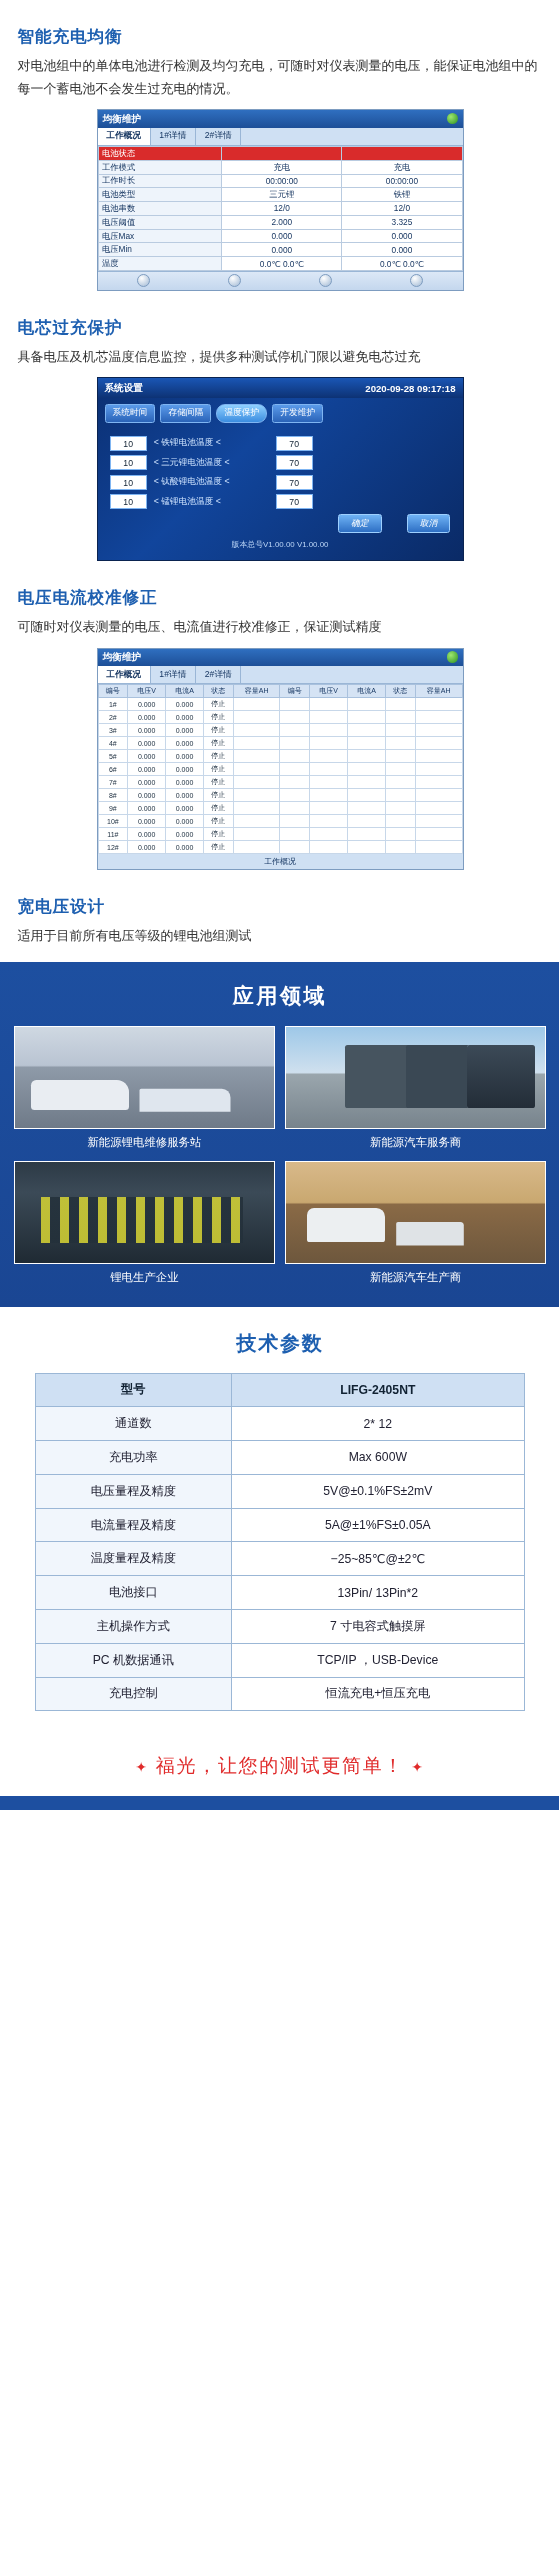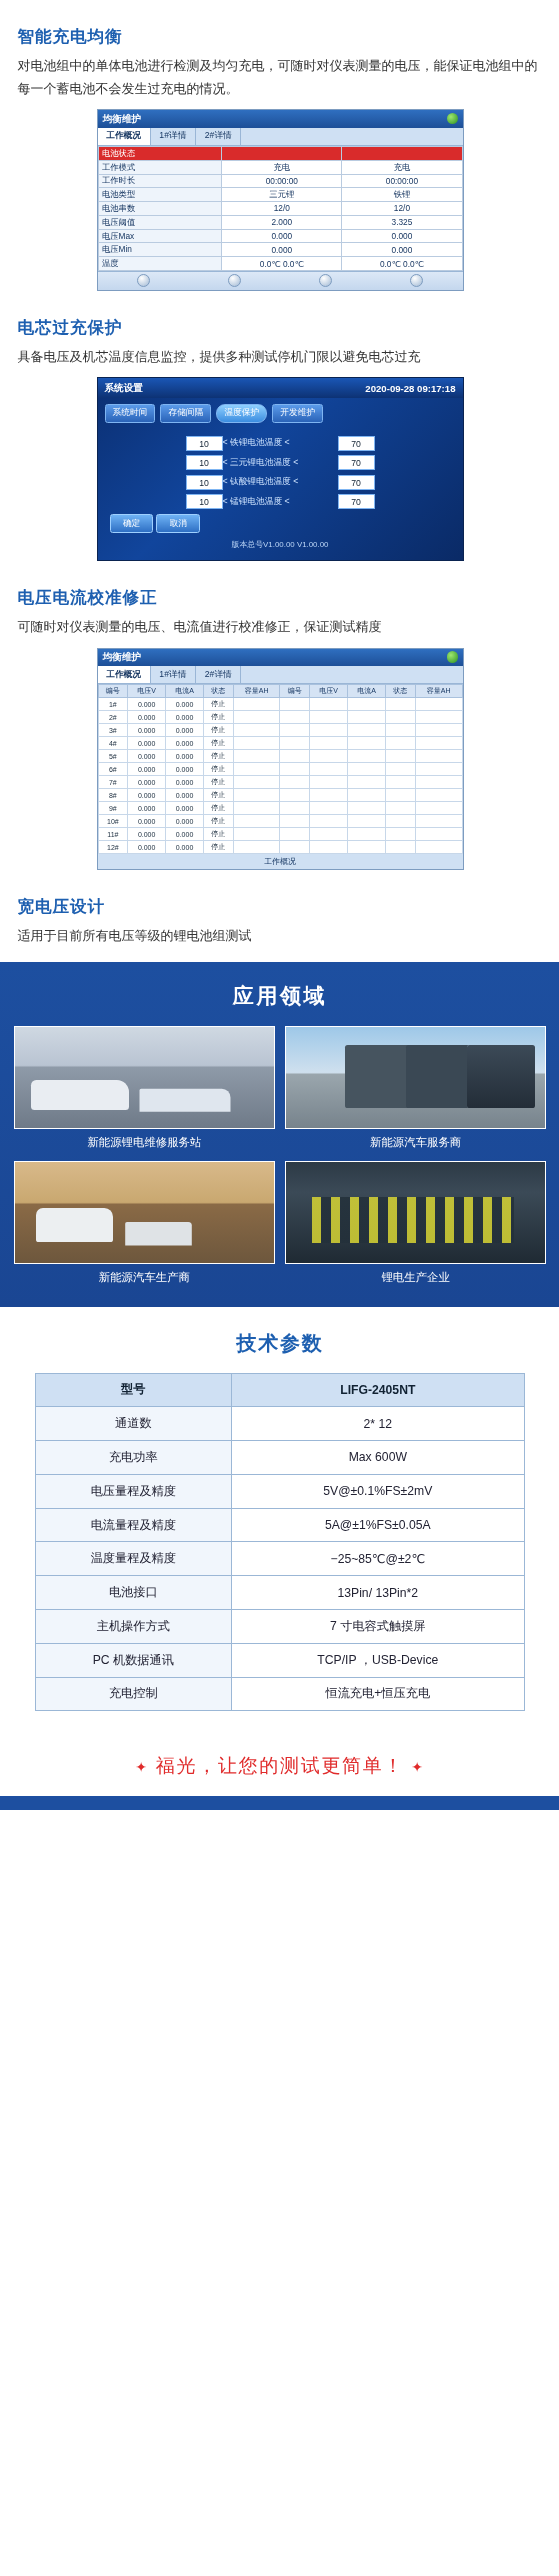--- a/index.html
+++ b/index.html
@@ -93,27 +93,27 @@
     background: linear-gradient(180deg,#1a56b5,#0d3274);
   }
   .sb-tabs { display:flex; gap:5.2px; padding:5.2px 7px; }
   .sb-tab {
     background:linear-gradient(180deg,#5b9bea,#2a63b8);
     border:0.9px solid #7fb5f2; border-radius:2.6px;
     padding:2.6px 7px; font-size:8.7px; color:#fff;
   }
   .sb-tab.active { background:linear-gradient(180deg,#8fd0ff,#3b8de0);border-radius:9px; }
   .sb-rows { padding: 3.5px 12.2px; }
-  .sb-row { display:flex; align-items:center; margin:4.4px 0;justify-content:center; }
+  .sb-row { display:flex; align-items:center; gap:7px; margin:4.4px 0; }
   .sb-inp {
     background:#ffffff; color:#123; border:0.9px solid #7fb5f2;
     width:37px; height:15px; line-height:15px; text-align:center; font-size:8.7px;
   }
   .sb-txt { font-size:8.7px; color:#cfe4ff; min-width:115px; }
-  .sb-btnrow { display:flex; justify-content:flex-start; gap:3px; margin-top:5.2px;}
+  .sb-btnrow { display:flex; justify-content:flex-end; gap:25px; margin-top:5.2px;font-style:italic;}
   .sb-btn {
     background:linear-gradient(180deg,#6fb3f5,#2e6fc4);
     border:0.9px solid #9ed0ff; border-radius:2.6px;
     padding:2.6px 12.2px; font-size:8.7px;
   }
   .sb-ver { text-align:center; font-size:7.9px; color:#bcd6f7; margin-top:5.2px; }
 
   
   .shot-wide { width: 367px; margin:0 auto; border:0.9px solid #7d9cc0; background:#eef3fa; }
   table.wide { width:100%; border-collapse:collapse; font-size:7px; }
@@ -507,26 +507,26 @@
     <div class="grid2">
       <div class="card">
         <div class="photo p1"></div>
         <div class="cap">新能源锂电维修服务站</div>
       </div>
       <div class="card">
         <div class="photo p2"></div>
         <div class="cap">新能源汽车服务商</div>
       </div>
       <div class="card">
+        <div class="photo p4"></div>
+        <div class="cap">锂电生产企业</div>
+      </div>
+      <div class="card">
         <div class="photo p3"></div>
         <div class="cap">新能源汽车生产商</div>
-      </div>
-      <div class="card">
-        <div class="photo p4"></div>
-        <div class="cap">锂电生产企业</div>
       </div>
     </div>
   </div>
 
   <div class="spec-wrap">
     <h2>技术参数</h2>
     <table class="spec">
       <tbody>
           <tr>
         <td class="k">型号</td>

